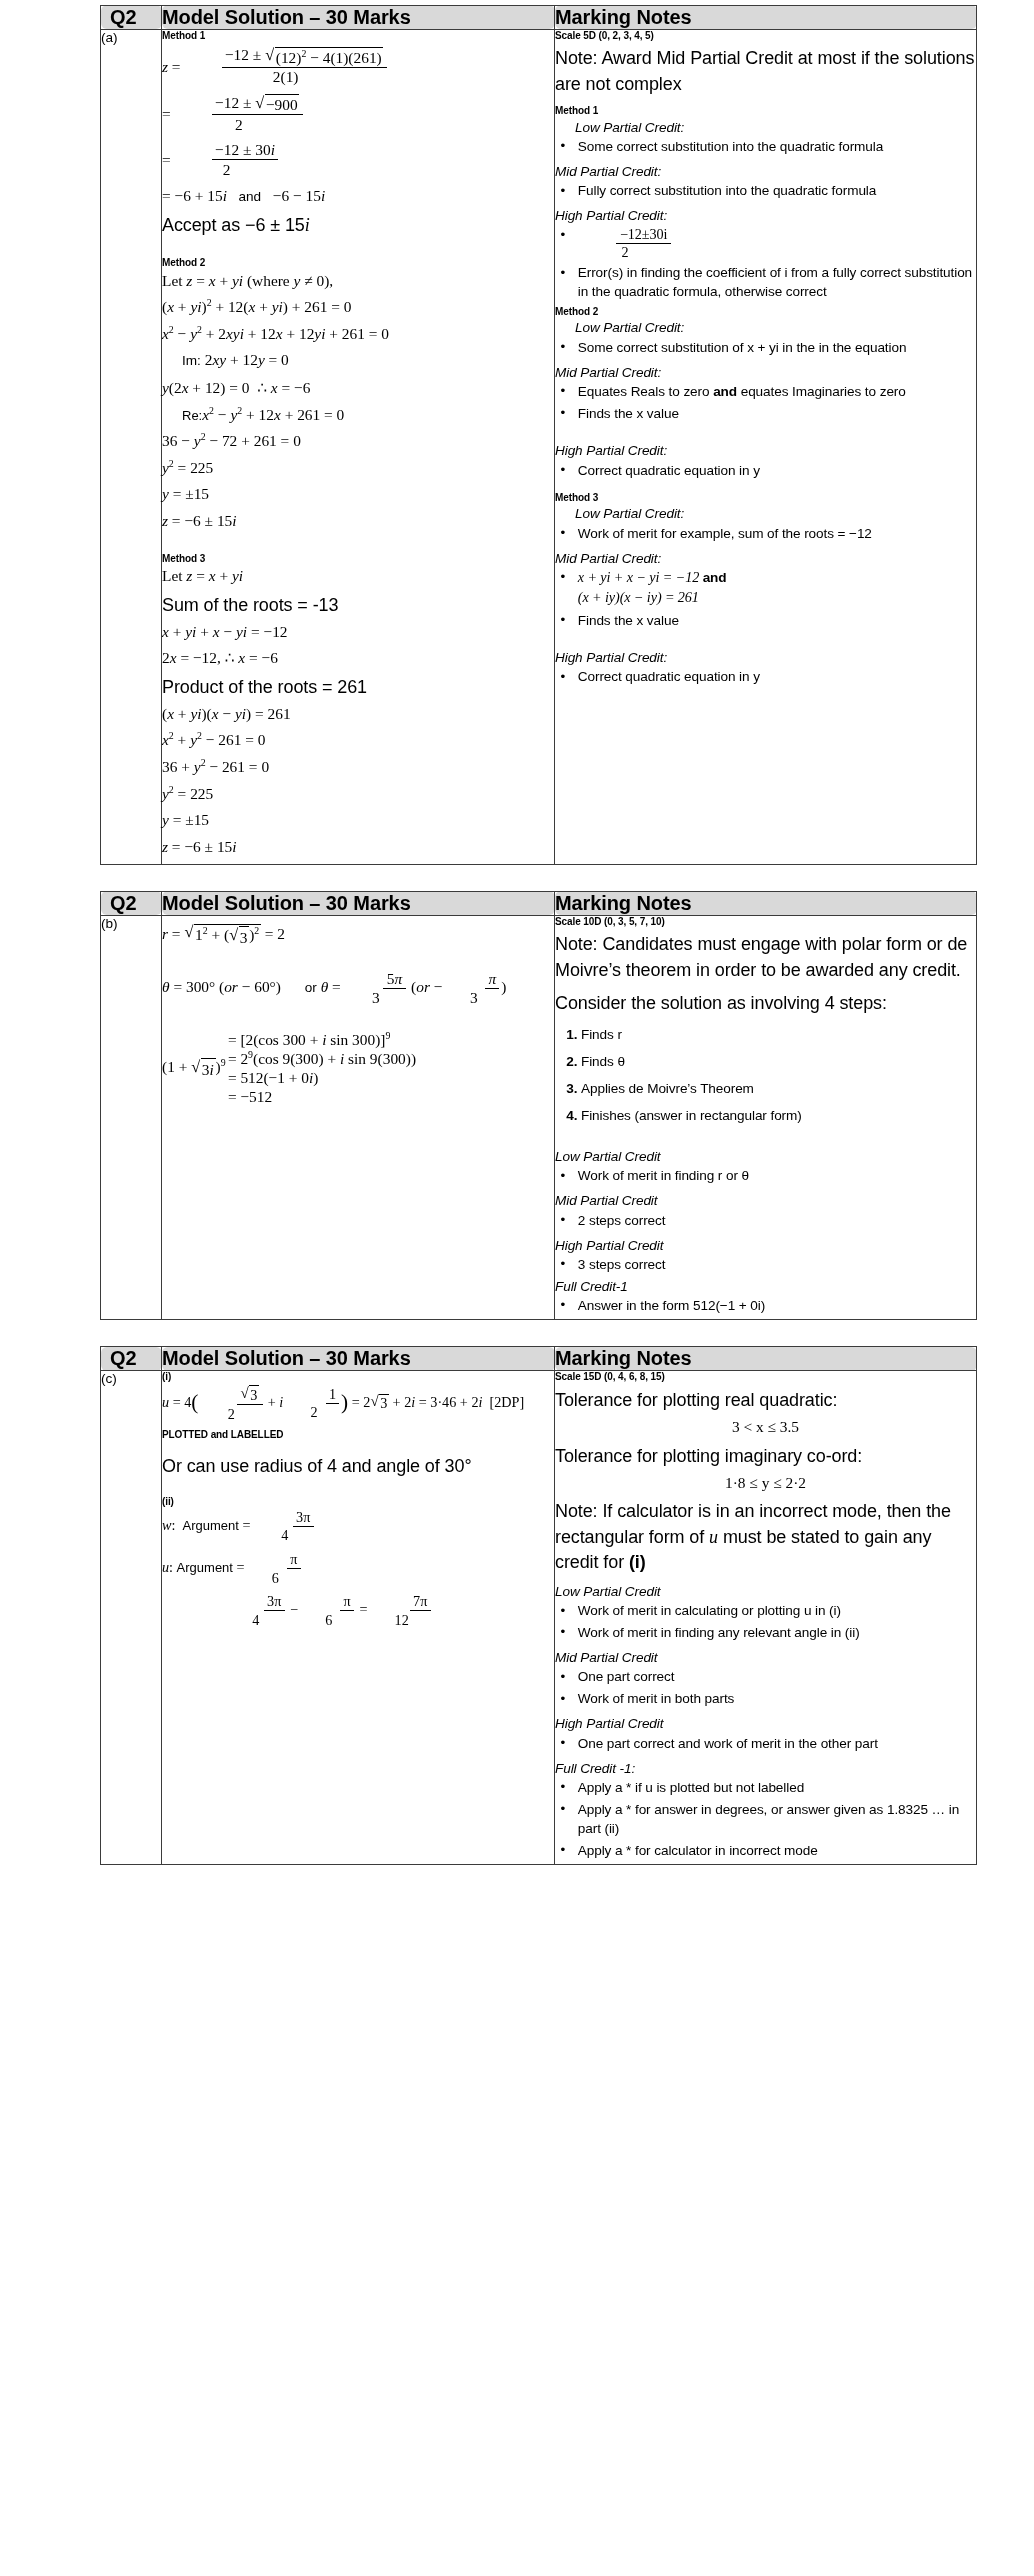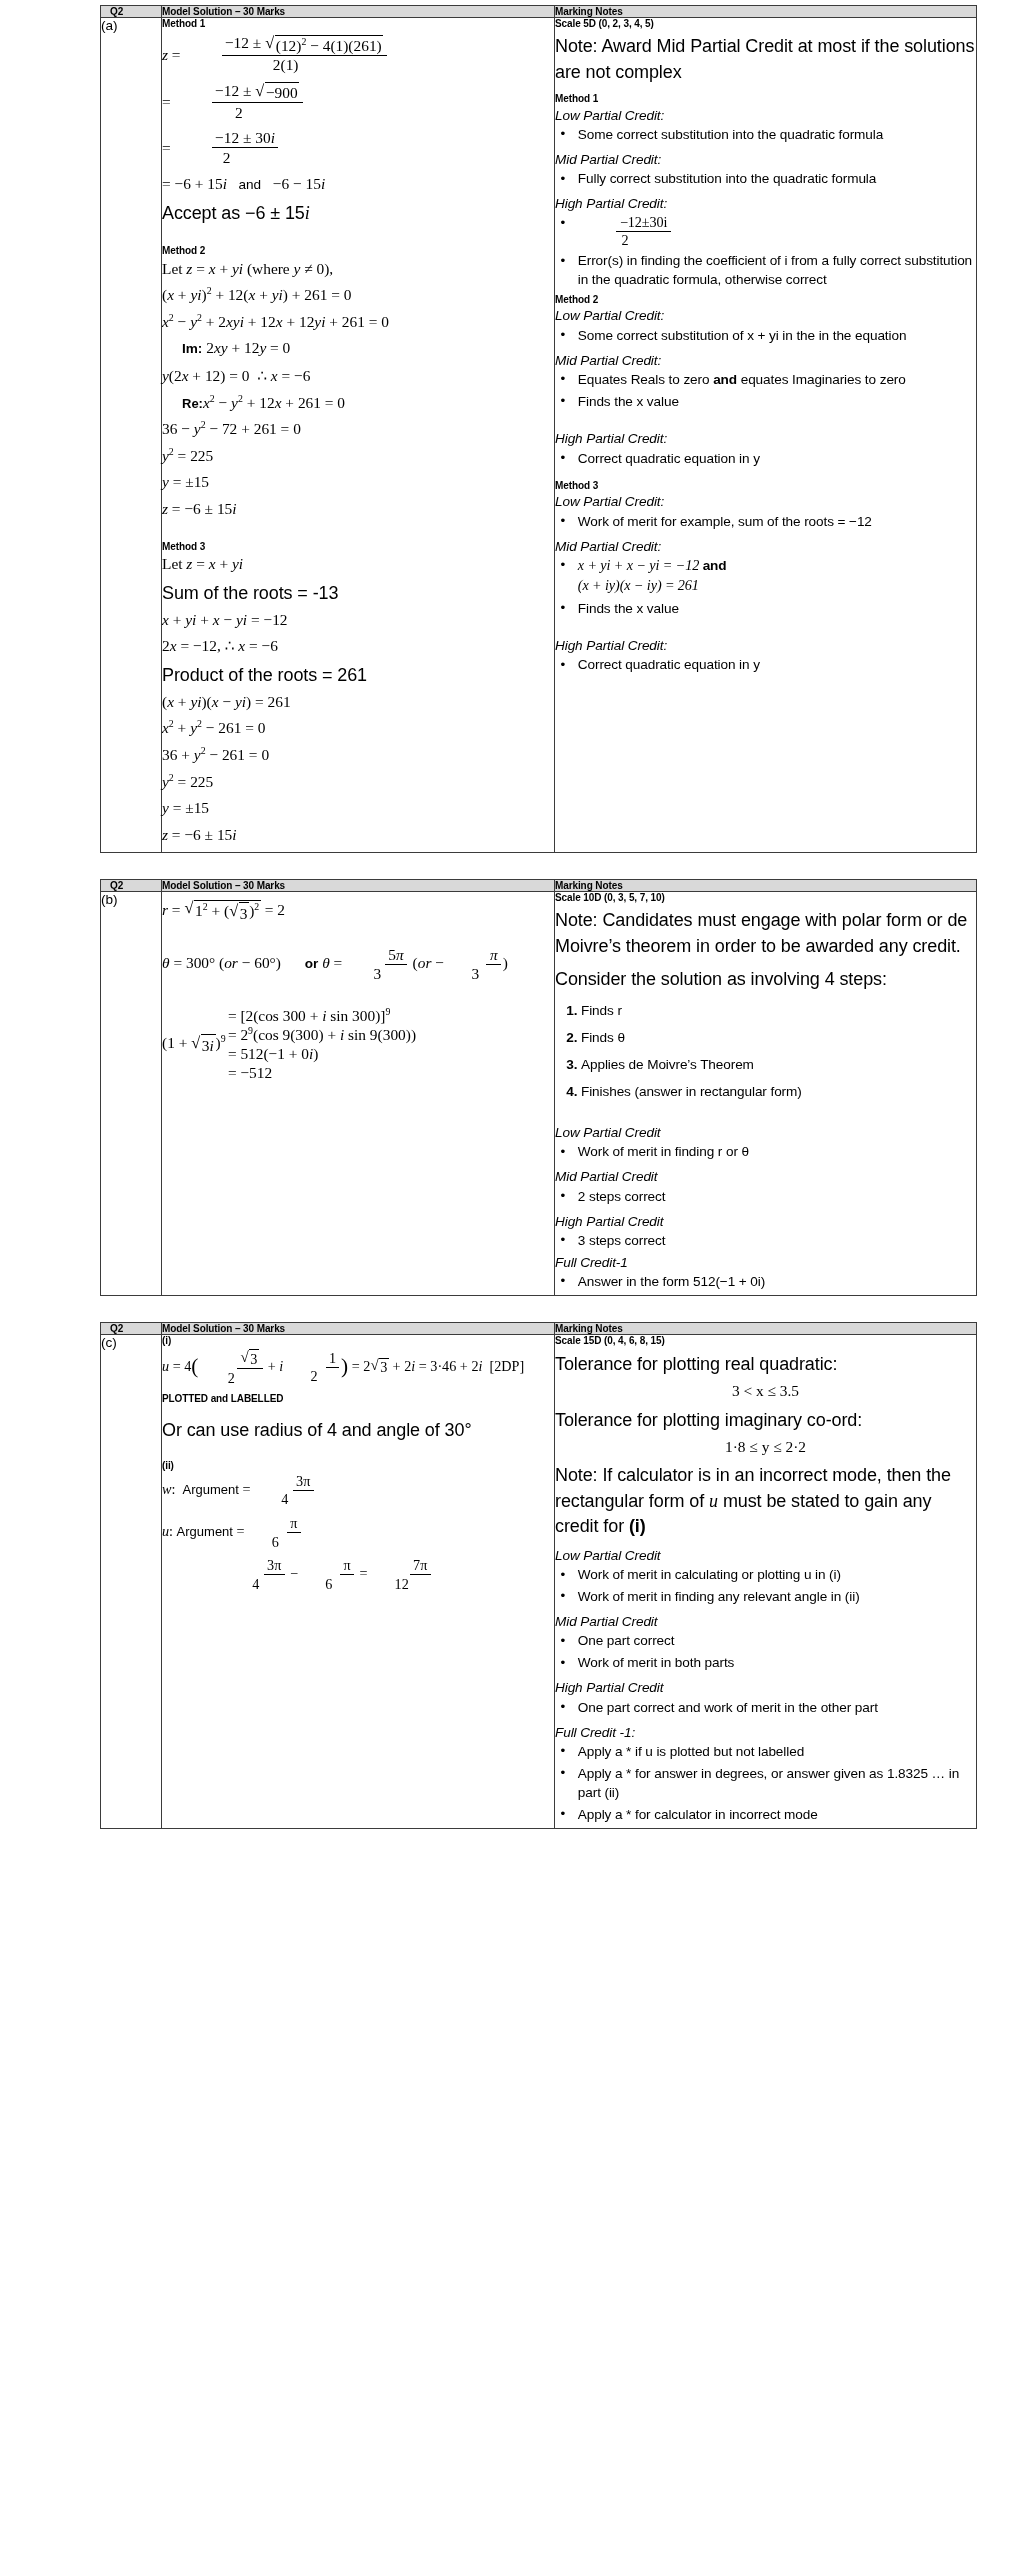--- a/index.html
+++ b/index.html
@@ -29,25 +29,26 @@
     border: 1.1px solid #3b3b3b;
     vertical-align: top;
     padding: 0;
   }
   .col-q    { width: 51px; }
   .col-sol  { width: 392px; }
   .col-note { width: 421px; }
 
   thead th {
     background: #d9d9d9;
-    font-size: 10px;
+    font-size: 20px;
     font-weight: bold;
     padding: 5.1px 8px 6.3px 8px;
     text-align: left;
     letter-spacing: -0.1px;
+    border-radius: 6px;
   }
   thead th.hq { text-align: left; padding-left: 9px; }
 
   td.qcell {
     padding: 8px 5.7px 5.7px 8px;
     font-size: 13.6px;
     font-weight: normal;
   }
   td.solcell {
     padding: 8px 9px 10.2px 12.5px;
@@ -70,21 +71,21 @@
     margin: 0 0 8px 0;
     letter-spacing: -0.1px;
   }
   .para.nb { margin-bottom: 3.4px; }
   .italic-hd {
     font-size: 13.6px;
     font-style: italic;
     margin: 8px 0 2.3px 0;
     letter-spacing: -0.1px;
   }
-  .italic-hd.first { margin-top: 3.4px; }
+  .italic-hd.first { margin-top: 3.4px; margin-left: 20px; }
   ul.bl {
     margin: 0 0 4.5px 0;
     padding-left: 20.5px;
     list-style: none;
   }
   ul.bl > li {
     font-size: 13.6px;
     line-height: 1.40;
     margin: 0 0 2.8px 0;
     position: relative;
@@ -114,21 +115,21 @@
   .math {
     font-family: "Liberation Serif", serif;
     font-size: 15.4px;
     line-height: 1.25;
     margin: 0 0 7.4px 0;
     white-space: nowrap;
   }
   .math.sm { font-size: 14.2px; }
   .mi { font-style: italic; font-family: "Liberation Serif", serif; }
   .mu { font-family: "Liberation Sans", sans-serif; font-style: normal; }
-  .bold { font-weight: bold; padding-left: 20px; }
+  .bold { font-weight: normal; padding-left: 20px; }
   .gap { height: 15px; }
   .gap.sm { height: 8px; }
 
   
   .frac {
     display: inline-block;
     vertical-align: middle;
     text-align: center;
     margin: 0 1.7px;
   }

